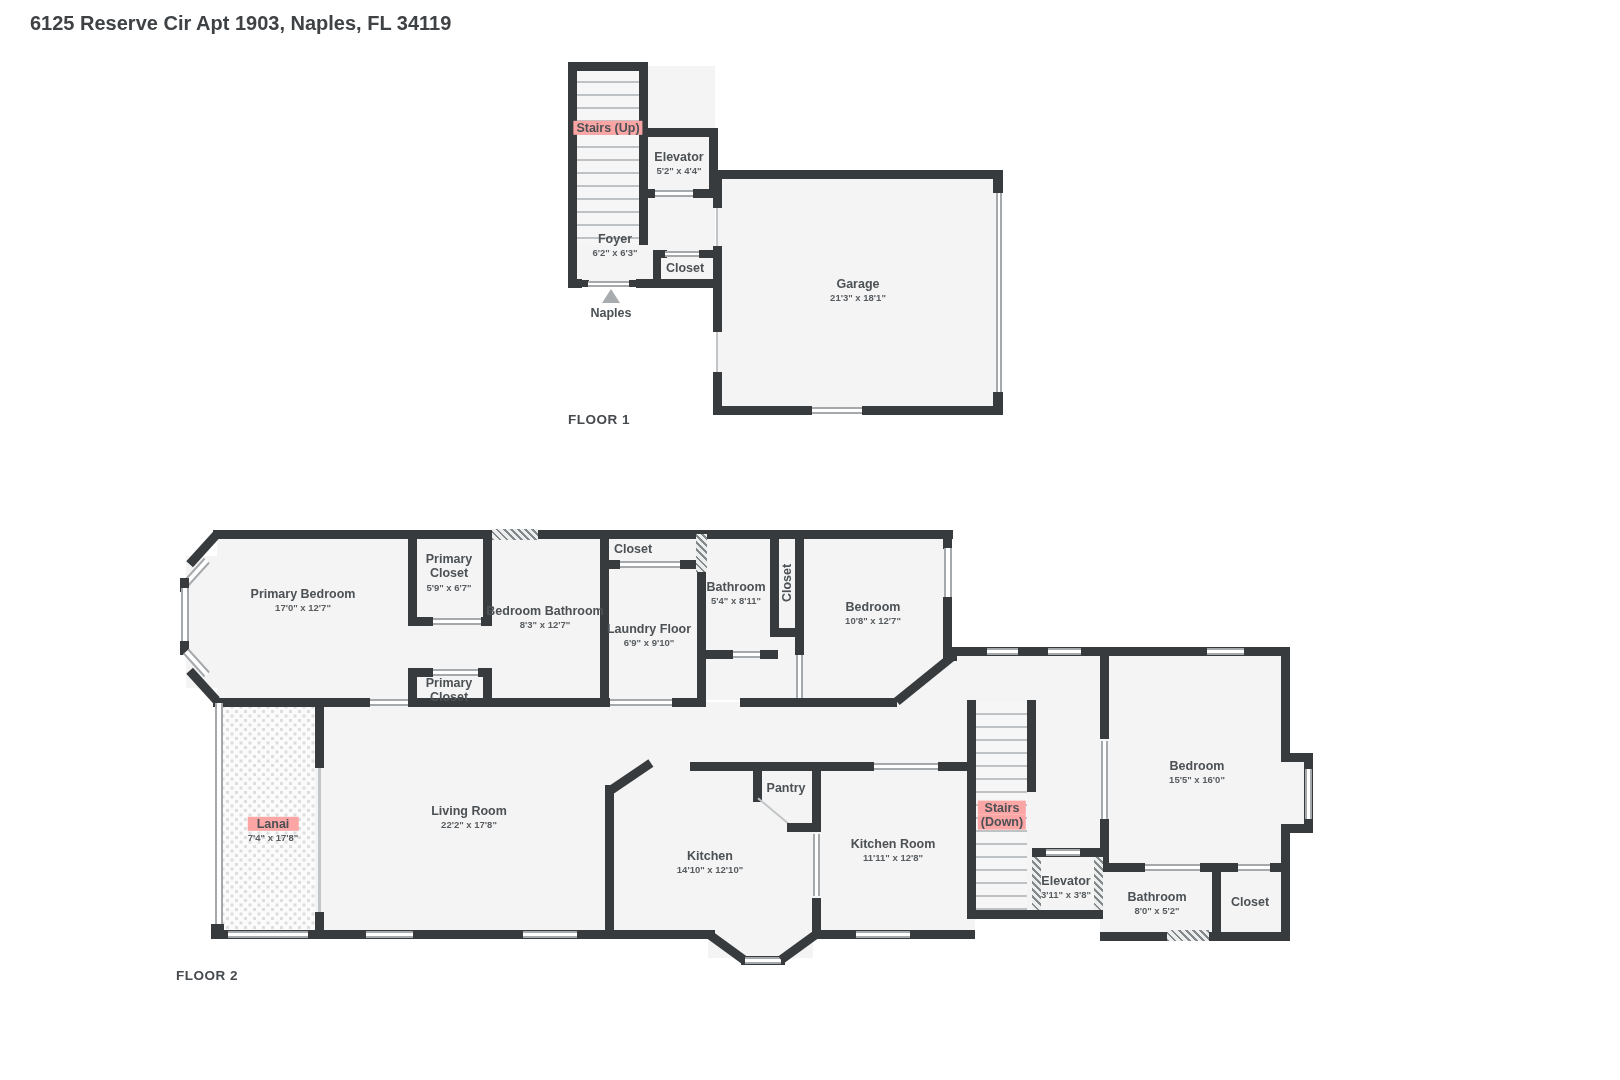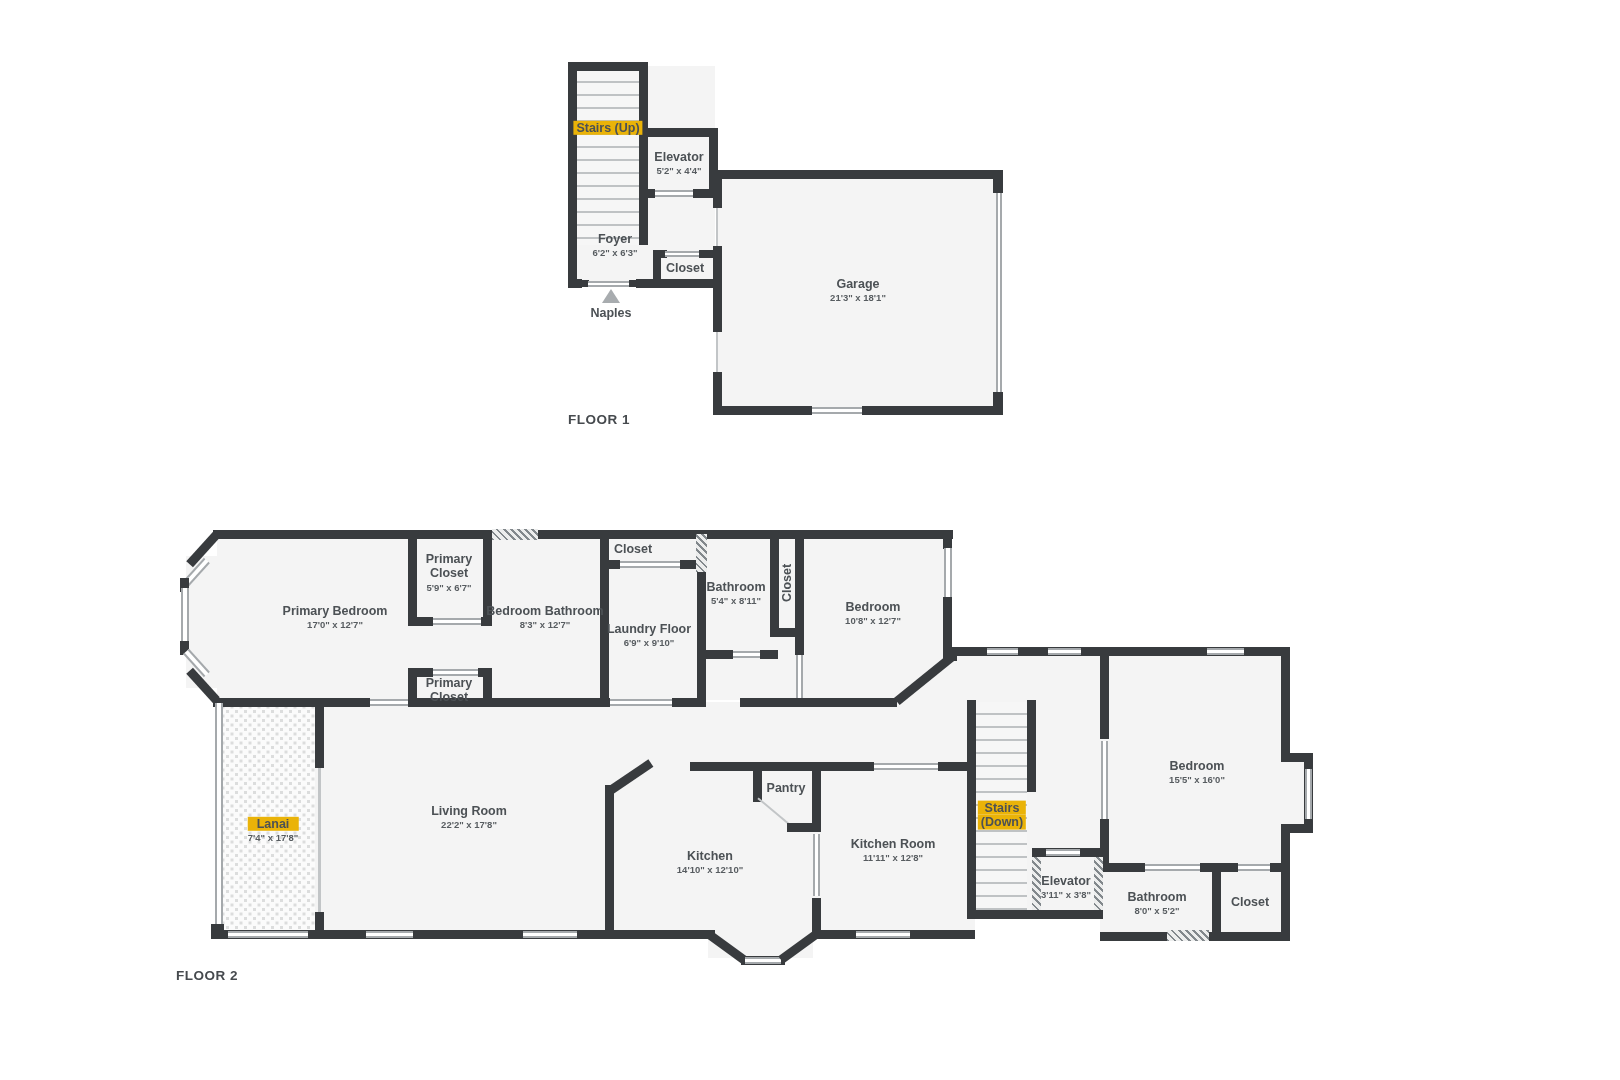--- a/index.html
+++ b/index.html
@@ -12,31 +12,32 @@
   .ln{position:absolute;background:#c2c5c7;}
   .hatch{position:absolute;background:repeating-linear-gradient(45deg,#82888c 0 2px,#eceded 2px 5px);}
   .stairsV{position:absolute;background:repeating-linear-gradient(to bottom,#f6f6f6 0 11px,#bfc2c4 11px 13px);}
   .lanai{position:absolute;background-color:#fbfbfb;
          background-image:radial-gradient(circle,#dcdddd 1.6px,transparent 2px),radial-gradient(circle,#dcdddd 1.6px,transparent 2px);
          background-size:9px 9px;background-position:0 0,4.5px 4.5px;}
   .lbl{position:absolute;transform:translate(-50%,-50%);text-align:center;color:#4c5155;z-index:5;}
   .lbl .nm{font-weight:bold;font-size:12.5px;line-height:1.15;white-space:nowrap;display:block;}
   .lbl .nm.wrap{white-space:normal;}
   .lbl .dm{font-weight:bold;font-size:9.5px;color:#575c60;margin-top:1px;white-space:nowrap;display:block;}
-  .chip .nm{background:#eab308;padding:0 3px;}
+  .chip .nm{background:#fca5a5;padding:0 3px;}
   .rot90{transform:translate(-50%,-50%) rotate(-90deg);}
   .tri{position:absolute;width:0;height:0;border-left:9px solid transparent;border-right:9px solid transparent;border-bottom:14px solid #a8acaf;}
   #title{position:absolute;left:30px;top:12px;font-size:20px;font-weight:bold;color:#3e4245;}
   .floorlbl{position:absolute;font-size:13.5px;font-weight:bold;color:#464a4e;letter-spacing:.5px;}
   #disclaimer{position:absolute;left:50%;transform:translateX(-50%);top:1052px;font-size:10.8px;font-weight:600;color:#404448;white-space:nowrap;}
 </style>
 </head>
 <body>
 
 <div id="canvas">
+  <div id="title">6125 Reserve Cir Apt 1903, Naples, FL 34119</div>
 
   <div class="f" style="left:572px;top:66px;width:143px;height:218px;"></div>
   <div class="f" style="left:643px;top:132px;width:71px;height:62px;"></div>
   <div class="f" style="left:717px;top:174px;width:282px;height:237px;"></div>
   <div class="stairsV" style="left:577px;top:70px;width:62px;height:175px;"></div>
 
   <div class="w" style="left:568px;top:62px;width:80px;height:9px;"></div>
   <div class="w" style="left:568px;top:62px;width:9px;height:226px;"></div>
   <div class="w" style="left:639px;top:62px;width:9px;height:183px;"></div>
   <div class="w" style="left:639px;top:128px;width:79px;height:9px;"></div>
@@ -205,21 +206,21 @@
   <div class="winV" style="left:215px;top:703px;width:8px;height:228px;"></div>
   <div class="w" style="left:315px;top:702px;width:9px;height:66px;"></div>
   <div class="ln" style="left:318px;top:768px;width:3px;height:145px;"></div>
   <div class="w" style="left:315px;top:912px;width:9px;height:21px;"></div>
   <div class="w" style="left:213px;top:930px;width:400px;height:9px;"></div>
   <div class="winH" style="left:228px;top:931px;width:80px;height:7px;"></div>
   <div class="winH" style="left:366px;top:931px;width:47px;height:7px;"></div>
   <div class="winH" style="left:523px;top:931px;width:54px;height:7px;"></div>
   <div class="w" style="left:211px;top:924px;width:13px;height:15px;"></div>
 
-  <div class="lbl" style="left:303px;top:617px;margin-left:32px;">
+  <div class="lbl" style="left:303px;top:600px;">
     <span class="nm">Primary Bedroom</span>
     <span class="dm">17'0" x 12'7"</span>
   </div>
   <div class="lbl" style="left:449px;top:572px;width:64px;">
     <span class="nm wrap">Primary Closet</span>
     <span class="dm">5'9" x 6'7"</span>
   </div>
   <div class="lbl" style="left:545px;top:617px;">
     <span class="nm">Bedroom Bathroom</span>
     <span class="dm">8'3" x 12'7"</span>

